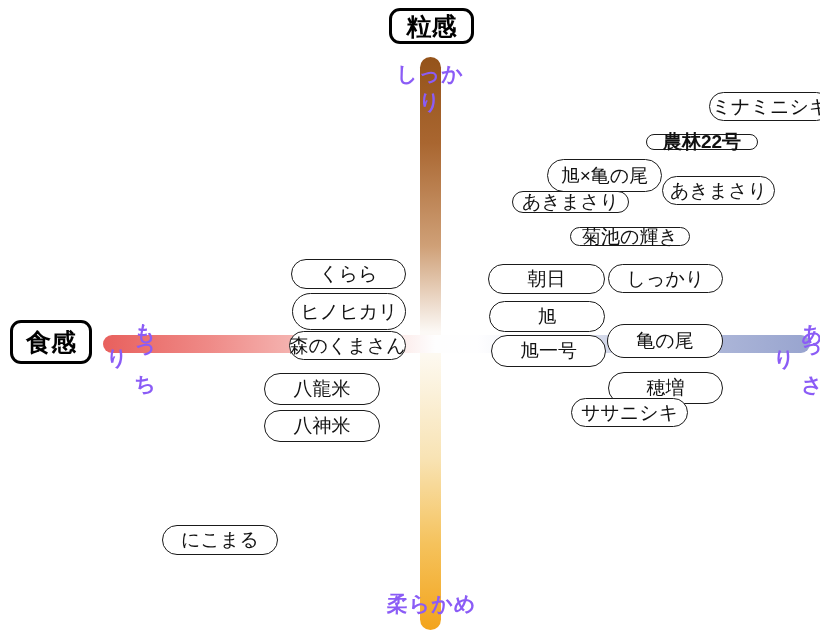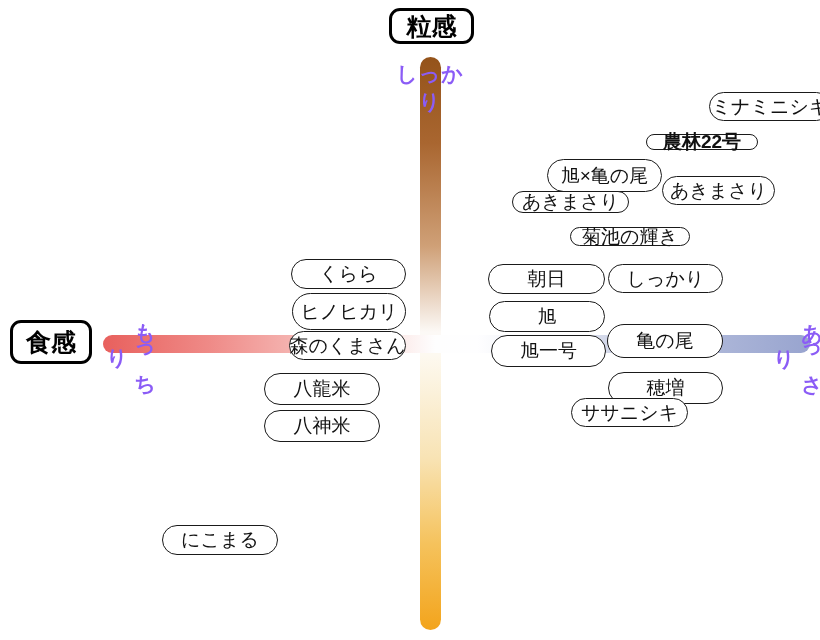--- a/index.html
+++ b/index.html
@@ -48,20 +48,21 @@
 
 <div class="canvas">
 
   <div class="v-axis"></div>
   <div class="h-axis"></div>
 
   <div class="axis-title grain">粒感</div>
   <div class="axis-title texture">食感</div>
 
   <div class="end-label horiz-text lbl-firm">しっかり</div>
+  <div class="end-label horiz-text lbl-soft">柔らかめ</div>
   <div class="end-label vert-text lbl-chewy">もっちり</div>
   <div class="end-label vert-text lbl-light">あっさり</div>
 
   <div>
       <div class="pill" style="left: 663px; top: 92px; width: 122px; height: 29px; margin-left: 46px;">ミナミニシキ</div>
       <div class="pill" style="left: 646px; top: 134px; width: 112px; height: 16px; font-weight: bold;">農林22号</div>
       <div class="pill" style="left: 547px; top: 159px; width: 115px; height: 33px;">旭×亀の尾</div>
       <div class="pill" style="left: 662px; top: 176px; width: 113px; height: 29px;">あきまさり</div>
       <div class="pill" style="left: 512px; top: 191px; width: 117px; height: 22px;">あきまさり</div>
       <div class="pill" style="left: 570px; top: 227px; width: 120px; height: 19px;">菊池の輝き</div>

